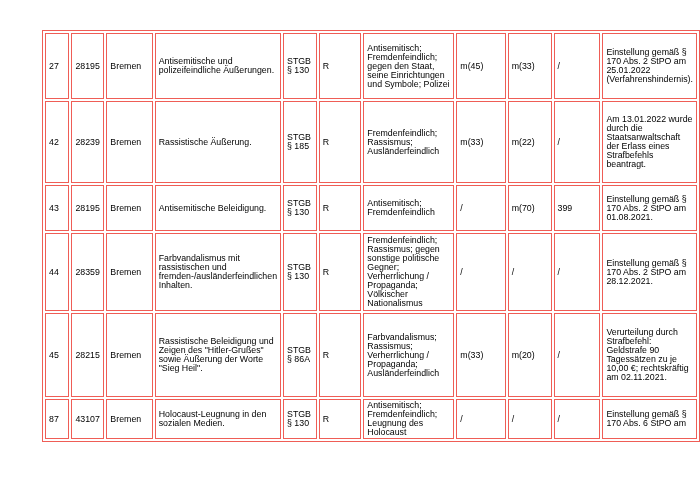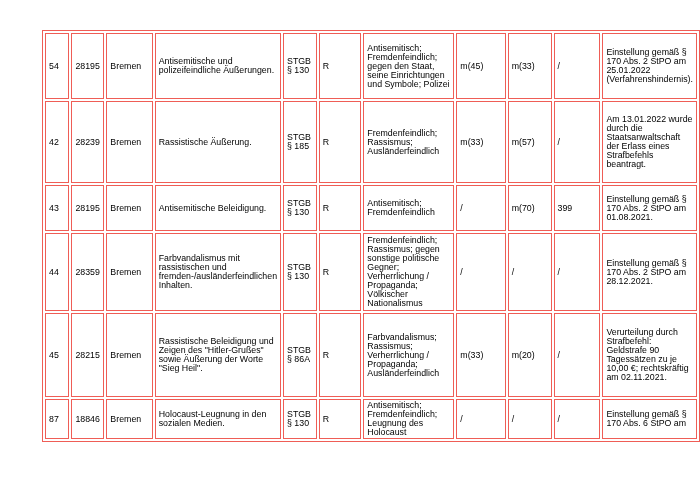--- a/index.html
+++ b/index.html
@@ -68,42 +68,42 @@
       <col class="c-statute">
         <col class="c-marker">
         <col class="c-cats">
       <col class="c-v1">
         <col class="c-v2">
         <col class="c-v3">
         <col class="c-outcome">
     </colgroup>
     <tbody>
         <tr>
-      <td>54</td>
+      <td>27</td>
       <td>28195</td>
       <td>Bremen</td>
       <td>Antisemitische und polizeifeindliche Äußerungen.</td>
       <td>STGB § 130</td>
       <td>R</td>
       <td>Antisemitisch; Fremdenfeindlich; gegen den Staat, seine Einrichtungen und Symbole; Polizei</td>
       <td>m(45)</td>
       <td>m(33)</td>
       <td>/</td>
       <td>Einstellung gemäß § 170 Abs. 2 StPO am 25.01.2022 (Verfahrenshindernis).</td>
     </tr>
         <tr>
       <td>42</td>
       <td>28239</td>
       <td>Bremen</td>
       <td>Rassistische Äußerung.</td>
       <td>STGB § 185</td>
       <td>R</td>
       <td>Fremdenfeindlich; Rassismus; Ausländerfeindlich</td>
       <td>m(33)</td>
-      <td>m(57)</td>
+      <td>m(22)</td>
       <td>/</td>
       <td>Am 13.01.2022 wurde durch die Staatsanwaltschaft der Erlass eines Strafbefehls beantragt.</td>
     </tr>
         <tr>
       <td>43</td>
       <td>28195</td>
       <td>Bremen</td>
       <td>Antisemitische Beleidigung.</td>
       <td>STGB § 130</td>
       <td>R</td>
@@ -134,21 +134,21 @@
       <td>STGB § 86A</td>
       <td>R</td>
       <td>Farbvandalismus; Rassismus; Verherrlichung / Propaganda; Ausländerfeindlich</td>
       <td>m(33)</td>
       <td>m(20)</td>
       <td>/</td>
       <td>Verurteilung durch Strafbefehl: Geldstrafe 90 Tagessätzen zu je 10,00 €; rechtskräftig am 02.11.2021.</td>
     </tr>
         <tr>
       <td>87</td>
-      <td>18846</td>
+      <td>43107</td>
       <td>Bremen</td>
       <td>Holocaust-Leugnung in den sozialen Medien.</td>
       <td>STGB § 130</td>
       <td>R</td>
       <td>Antisemitisch; Fremdenfeindlich; Leugnung des Holocaust</td>
       <td>/</td>
       <td>/</td>
       <td>/</td>
       <td>Einstellung gemäß § 170 Abs. 6 StPO am</td>
     </tr>

